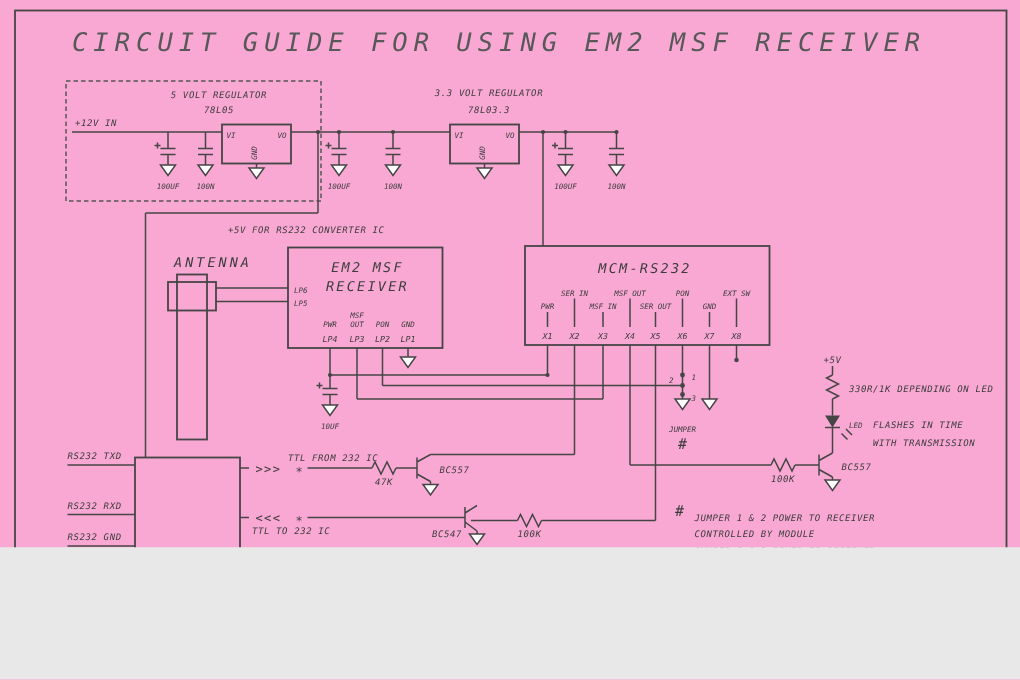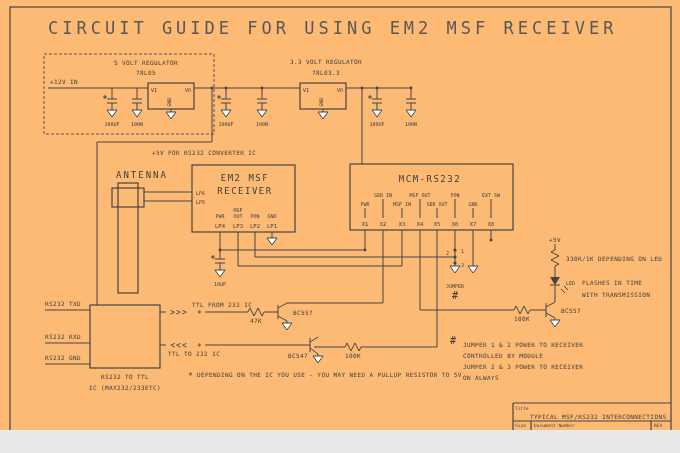--- a/index.html
+++ b/index.html
@@ -1,16 +1,16 @@
 <!DOCTYPE html>
 <html><head>
 <meta charset="utf-8">
 <style>
   html,body{margin:0;padding:0;background:#e8e8e8;}
-  #page{position:relative;width:680px;height:430px;background:#fdba74;overflow:hidden;}
+  #page{position:relative;width:680px;height:365px;background:#f9a8d4;overflow:hidden;font-style:italic;}
   svg{position:absolute;left:0;top:0;}
   svg text{font-family:"DejaVu Sans Mono","Liberation Mono",monospace;fill:#3c3c3c;}
   .t17{font-size:17px;letter-spacing:4px;fill:#585858;}
   .t9{font-size:9px;letter-spacing:1.5px;}
   .t6{font-size:6px;letter-spacing:.4px;}
   .t55{font-size:5.5px;}
   .t5{font-size:5px;}
   .t45{font-size:4.5px;}
   .t10{font-size:10px;}
   .t8{font-size:8px;letter-spacing:1px;}

